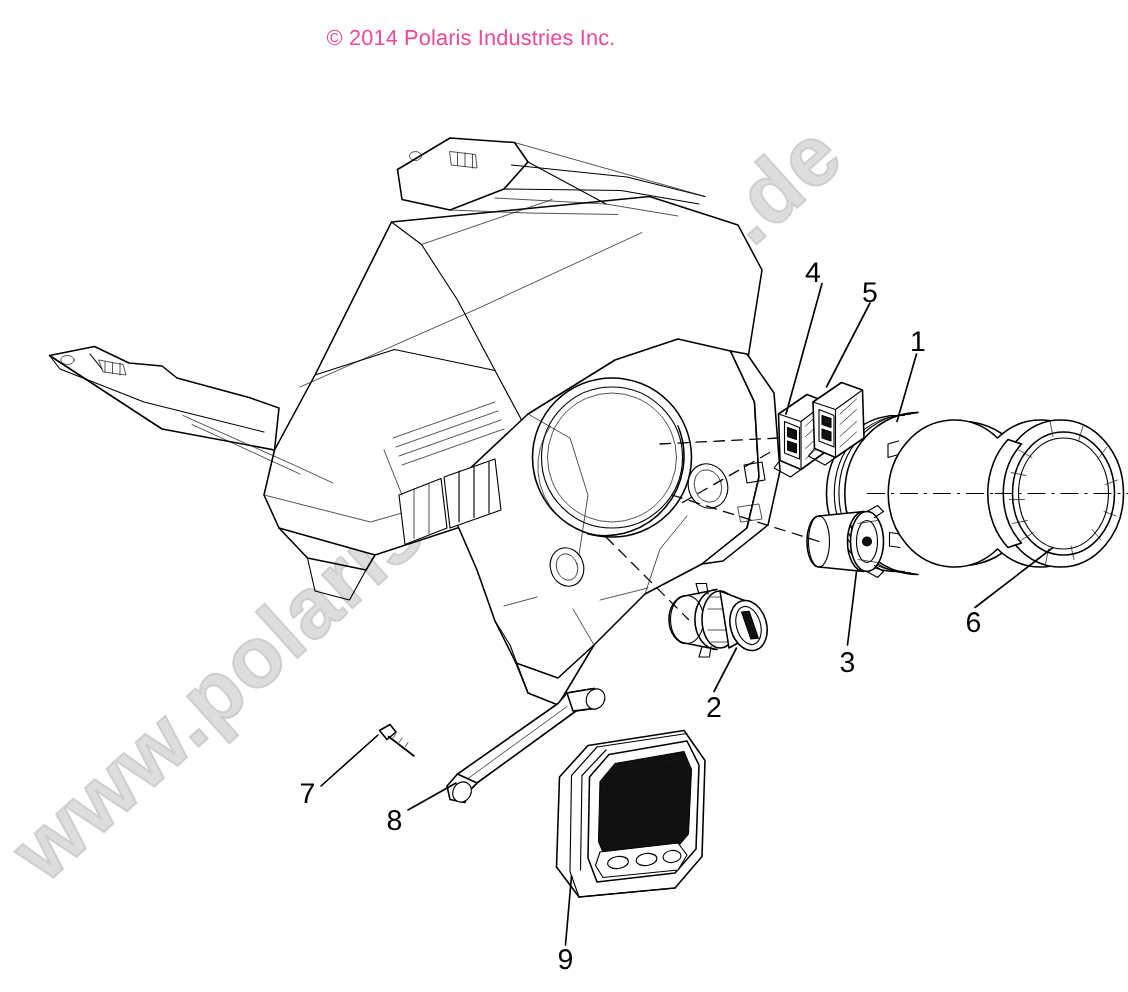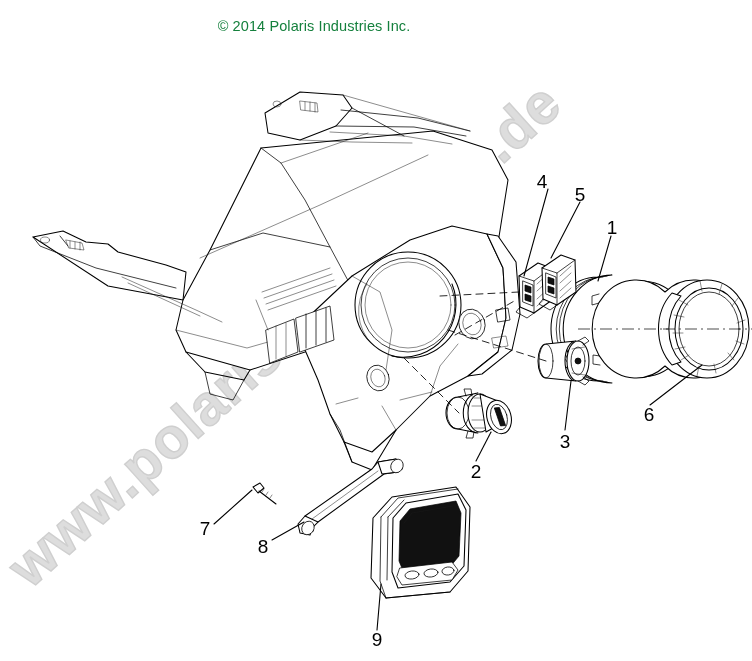--- a/index.html
+++ b/index.html
@@ -22,21 +22,21 @@
     height: 661px;
   }
   .copyright-line {
     position: absolute;
     top: 18px;
     left: 0;
     width: 628px;
     text-align: center;
     font-family: "Liberation Sans", sans-serif;
     font-size: 14.5px;
-    color: #15803d;
+    color: #ec4899;
     letter-spacing: 0.1px;
     white-space: nowrap;
   }
   svg.layer {
     position: absolute;
     top: 0;
     left: 0;
     width: 752px;
     height: 661px;
   }

